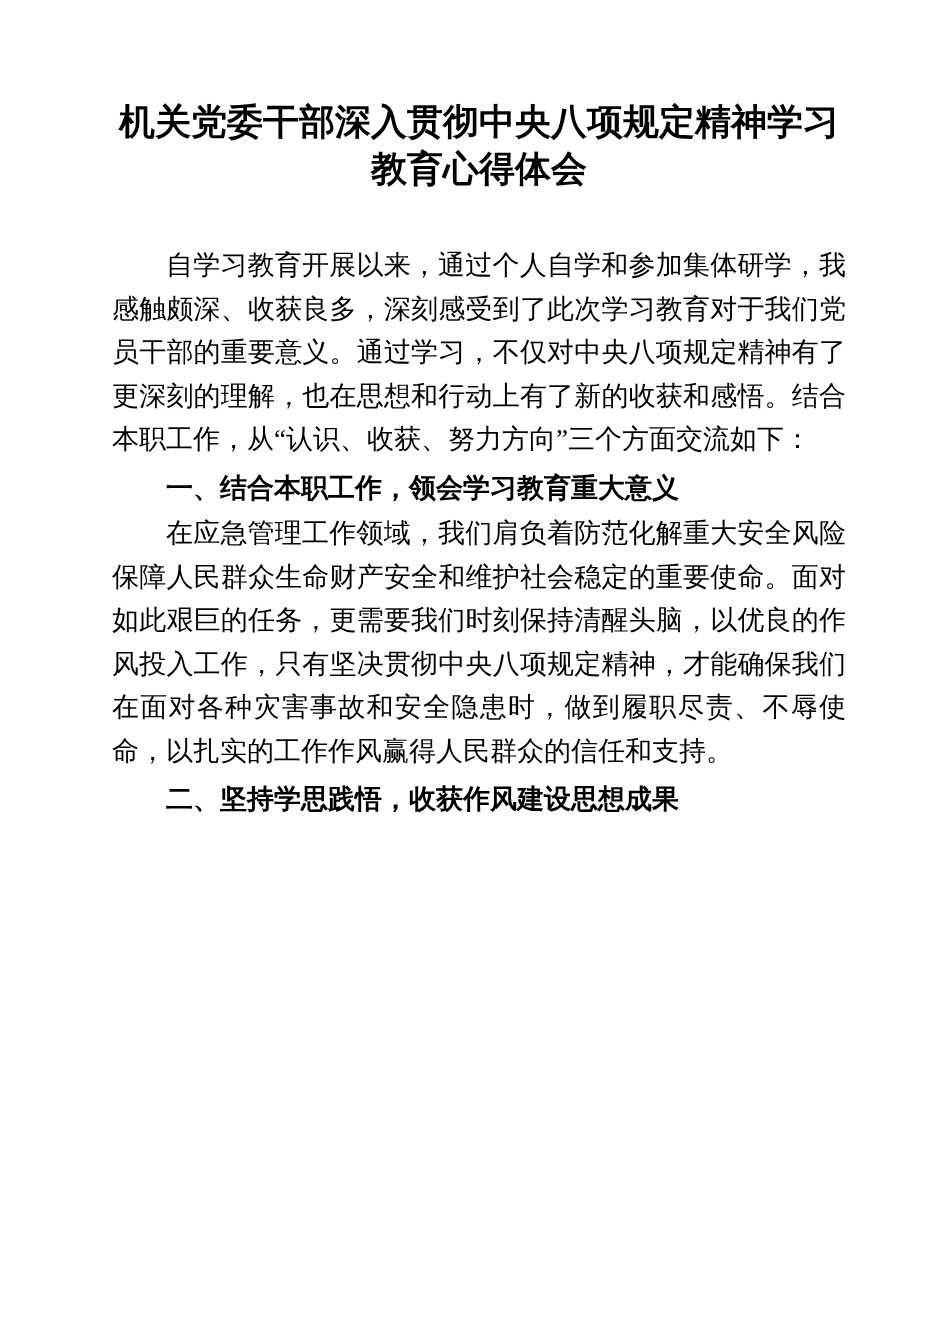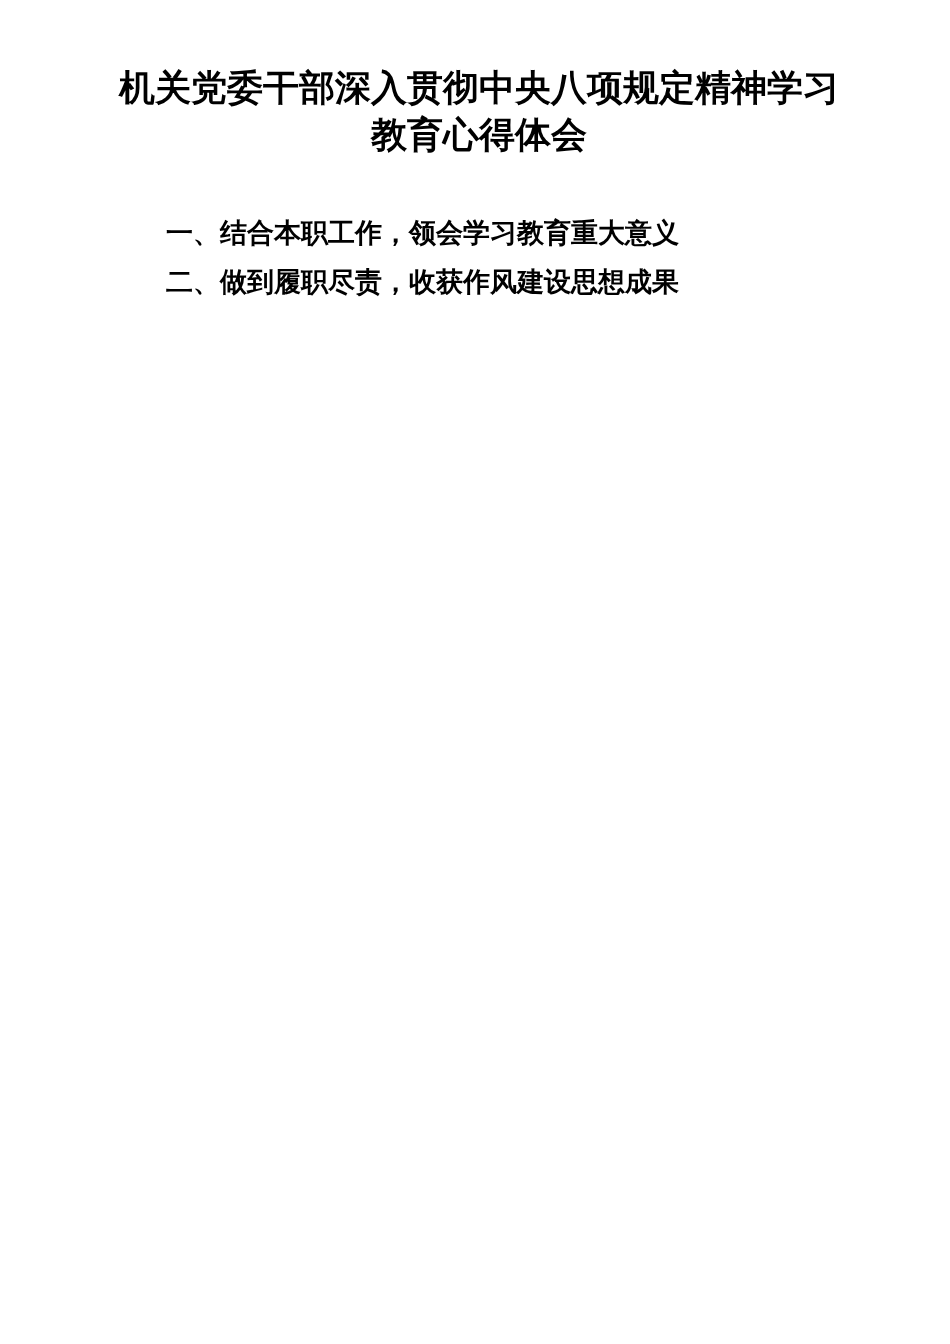--- a/index.html
+++ b/index.html
@@ -17,27 +17,27 @@
     font-family: "Liberation Serif", "DejaVu Serif", serif;
   }
   .content {
     position: absolute;
     left: 112px;
     top: 0;
     width: 734px;
   }
   .doc-title {
     margin: 0 0 51px 0;
-    padding-top: 67px;
+    padding-top: 99px;
     font-size: 36px;
     line-height: 47px;
     font-weight: bold;
     text-align: center;
     letter-spacing: 0;
-    font-family: Liberation Mono, monospace;
+    font-family: Liberation Serif, serif;
   }
   .para {
     margin: 0;
     font-size: 27px;
     line-height: 43.5px;
     text-align: justify;
     text-indent: 54px;
     word-break: break-all;
     font-family: "Liberation Serif", "DejaVu Serif", serif;
   }
@@ -49,16 +49,18 @@
     text-indent: 54px;
     font-family: "Liberation Sans", "DejaVu Sans", sans-serif;
   }
 </style>
 </head>
 <body>
 
 <div class="page">
   <div class="content">
     <h1 class="doc-title">机关党委干部深入贯彻中央八项规定精神学习教育心得体会</h1>
+    <p class="para">自学习教育开展以来，通过个人自学和参加集体研学，我感触颇深、收获良多，深刻感受到了此次学习教育对于我们党员干部的重要意义。通过学习，不仅对中央八项规定精神有了更深刻的理解，也在思想和行动上有了新的收获和感悟。结合本职工作，从“认识、收获、努力方向”三个方面交流如下：</p>
     <h2 class="heading">一、结合本职工作，领会学习教育重大意义</h2>
-    <h2 class="heading">二、做到履职尽责，收获作风建设思想成果</h2>
+    <p class="para">在应急管理工作领域，我们肩负着防范化解重大安全风险保障人民群众生命财产安全和维护社会稳定的重要使命。面对如此艰巨的任务，更需要我们时刻保持清醒头脑，以优良的作风投入工作，只有坚决贯彻中央八项规定精神，才能确保我们在面对各种灾害事故和安全隐患时，做到履职尽责、不辱使命，以扎实的工作作风赢得人民群众的信任和支持。</p>
+    <h2 class="heading">二、坚持学思践悟，收获作风建设思想成果</h2>
   </div>
 </div>
 
 </body></html>

